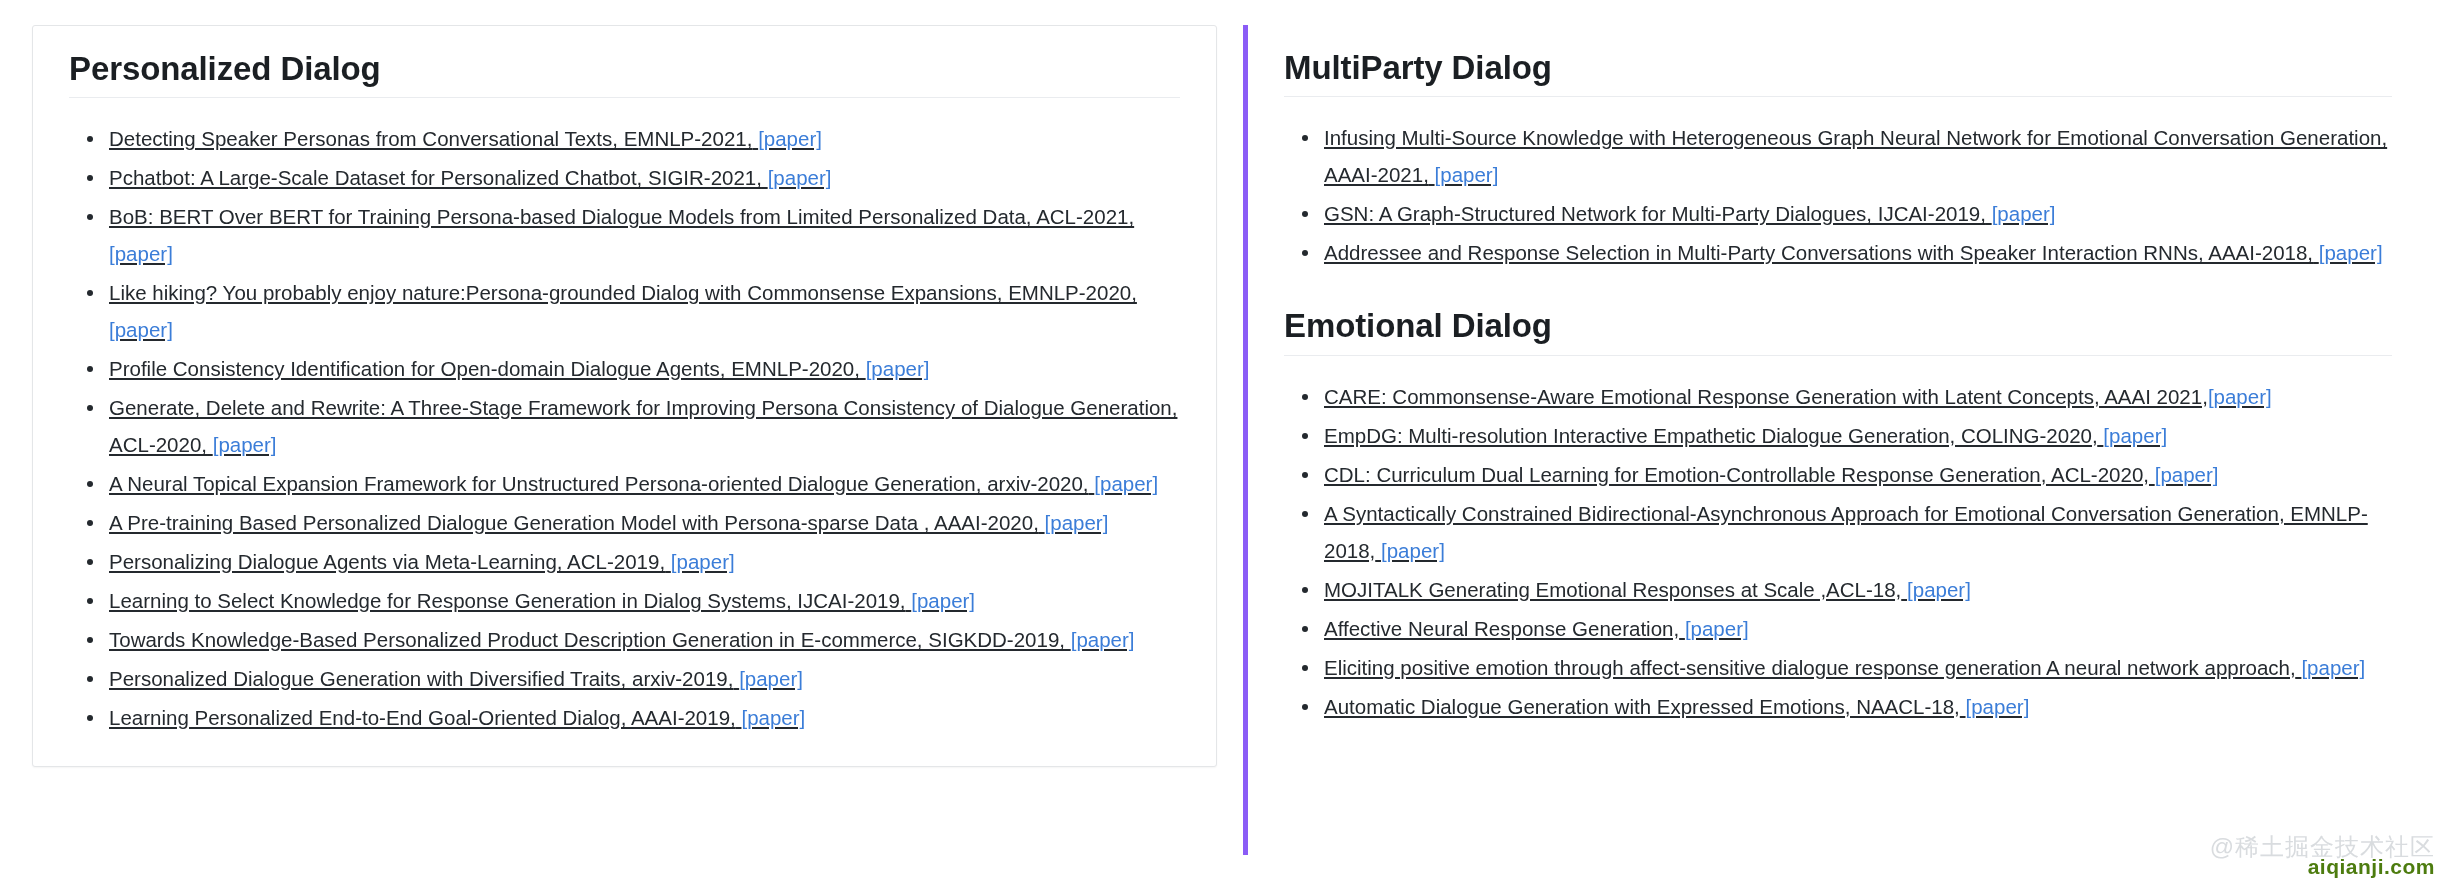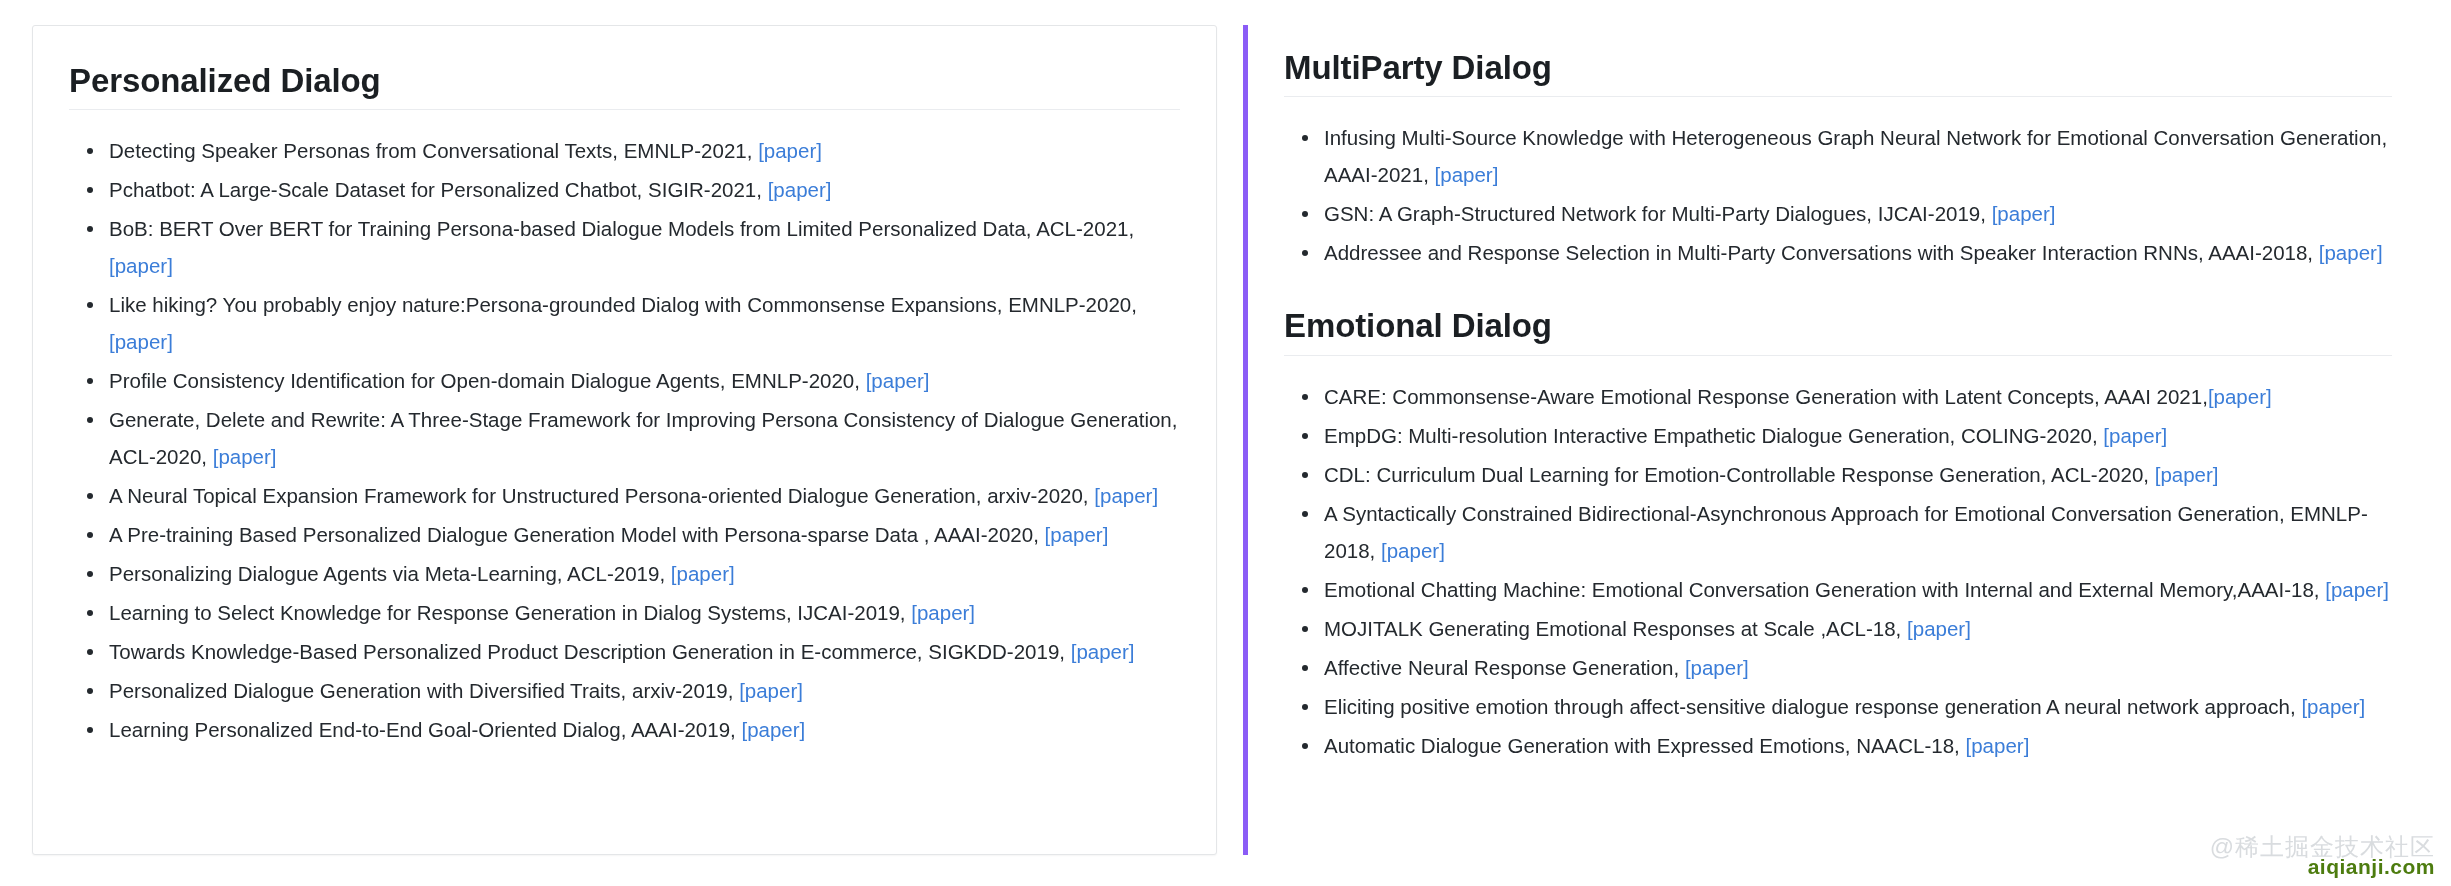--- a/index.html
+++ b/index.html
@@ -27,25 +27,25 @@
   
   .panel {
     background: #ffffff;
     box-sizing: border-box;
     position: relative;
   }
   .panel-left {
     width: 1185px;
     margin-left: 32px;
     margin-top: 25px;
-    padding: 34px 36px 26px 36px;
+    padding: 22px 36px 26px 36px;
     border: 1px solid #e4e6e8;
     border-radius: 3px;
     box-shadow: 0 1px 2px rgba(0,0,0,0.045);
-    height: 830px;
+    height: 742px;
   }
   .panel-right {
     width: 1185px;
     margin-left: 26px;
     margin-top: 25px;
     padding: 22px 36px 26px 36px;
     box-sizing: border-box;
     height: 830px;
     border-left: 5px solid #8b5cf6;
   }
@@ -72,20 +72,21 @@
     list-style: none;
   }
   ul.paper-list li {
     position: relative;
     font-size: 20.5px;
     line-height: 37px;
     color: #24292e;
     margin: 0 0 2px 0;
     padding: 0;
     font-weight: 400;
+    text-decoration: underline;
   }
   ul.paper-list li::before {
     content: "";
     position: absolute;
     left: -22px;
     top: 16px;
     width: 6px;
     height: 6px;
     border-radius: 50%;
     background: #24292e;
@@ -159,21 +160,20 @@
       </ul>
     </div>
 
     <div class="section">
       <h2 class="section-title">Emotional Dialog</h2>
       <ul class="paper-list">
         <li><span>CARE: Commonsense-Aware Emotional Response Generation with Latent Concepts, AAAI 2021,</span><a class="paper-link">[paper]</a></li>
         <li><span>EmpDG: Multi-resolution Interactive Empathetic Dialogue Generation, COLING-2020,</span> <a class="paper-link">[paper]</a></li>
         <li><span>CDL: Curriculum Dual Learning for Emotion-Controllable Response Generation, ACL-2020,</span> <a class="paper-link">[paper]</a></li>
         <li><span>A Syntactically Constrained Bidirectional-Asynchronous Approach for Emotional Conversation Generation, EMNLP-2018,</span> <a class="paper-link">[paper]</a></li>
-        <li><span>Emotional Chatting Machine: Emotional Conversation Generation with Internal and External Memory,AAAI-18,</span> <a class="paper-link">[paper]</a></li>
         <li><span>MOJITALK Generating Emotional Responses at Scale ,ACL-18,</span> <a class="paper-link">[paper]</a></li>
         <li><span>Affective Neural Response Generation,</span> <a class="paper-link">[paper]</a></li>
         <li><span>Eliciting positive emotion through affect-sensitive dialogue response generation A neural network approach,</span> <a class="paper-link">[paper]</a></li>
         <li><span>Automatic Dialogue Generation with Expressed Emotions, NAACL-18,</span> <a class="paper-link">[paper]</a></li>
       </ul>
     </div>
 
   </div>
 
   <div class="watermark">

